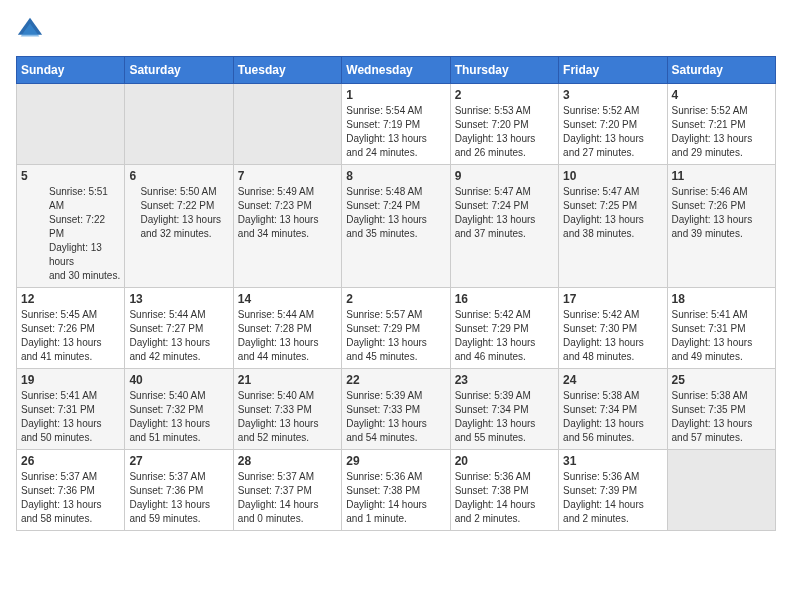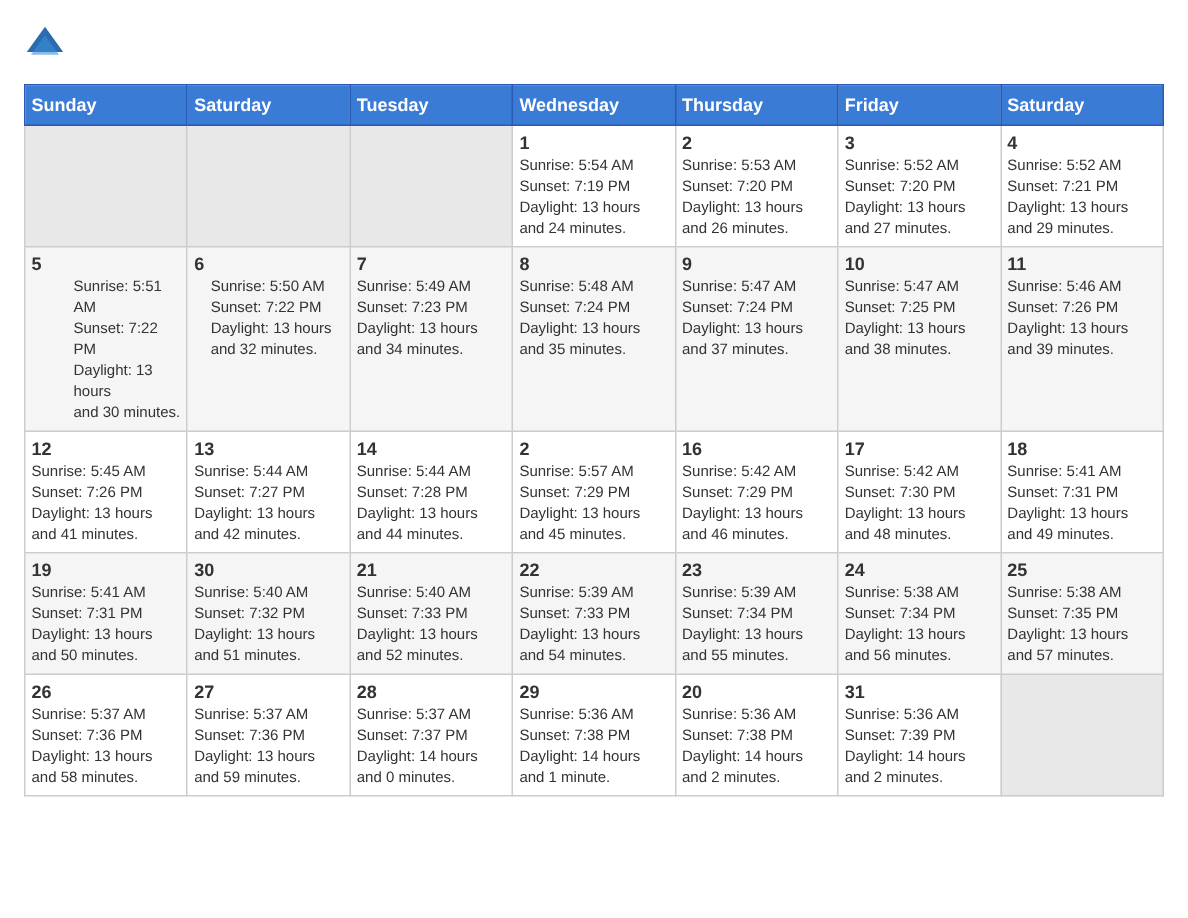--- a/index.html
+++ b/index.html
@@ -263,21 +263,21 @@
       </tr>
       <tr>
         <td>
           <span class="day-num">19</span>
           <div class="day-info" style="white-space: pre-line;">Sunrise: 5:41 AM
 Sunset: 7:31 PM
 Daylight: 13 hours
 and 50 minutes.</div>
         </td>
         <td>
-          <span class="day-num">30</span>
+          <span class="day-num">40</span>
           <div class="day-info" style="white-space: pre-line;">Sunrise: 5:40 AM
 Sunset: 7:32 PM
 Daylight: 13 hours
 and 51 minutes.</div>
         </td>
         <td>
           <span class="day-num">21</span>
           <div class="day-info" style="white-space: pre-line;">Sunrise: 5:40 AM
 Sunset: 7:33 PM
 Daylight: 13 hours

